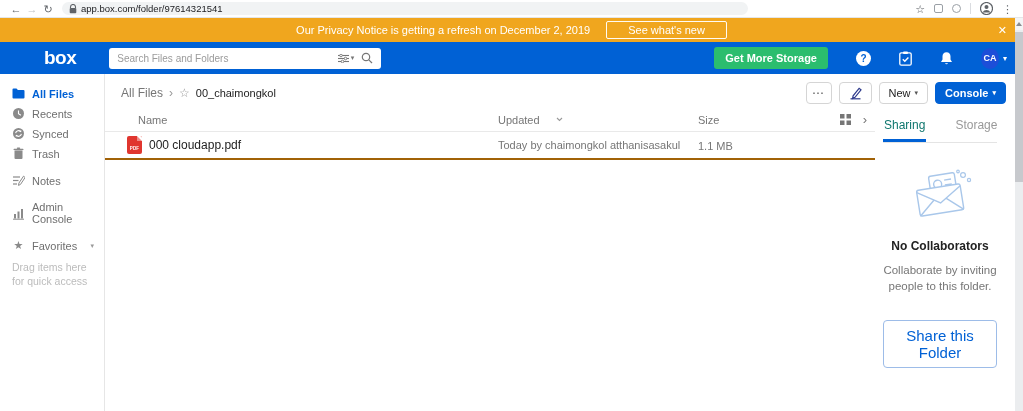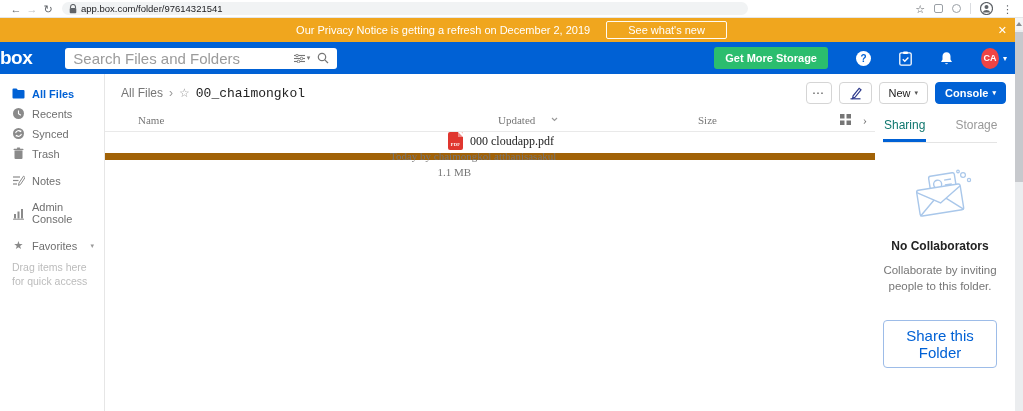--- a/index.html
+++ b/index.html
@@ -19,62 +19,62 @@
   .cast-dot { width:9px; height:9px; border:1.5px solid #9AA0A6; border-radius:50%; }
   .vsep { width:1px; height:11px; background:#DADCE0; }
 
   
   .banner { height:24px; background:#F0A61E; display:flex; align-items:center; justify-content:center; gap:16px; position:relative; }
   .banner-msg { color:#fff; font-size:11px; }
   .banner-cta { background:transparent; border:1px solid rgba(255,255,255,.95); color:#fff; font-size:11px; padding:2px 21px; border-radius:2px; font-family:inherit; cursor:pointer; }
   .banner-close { position:absolute; right:16px; top:0; color:#fff; font-size:11px; line-height:24px; cursor:pointer; }
 
   
-  .app-header { height:32px; background:#0061D5; display:flex; align-items:center; }
+  .app-header { height:32px; background:#0061D5; display:flex; align-items:center; padding-left:44px; }
   .logo { color:#fff; font-size:19px; font-weight:bold; letter-spacing:-.5px; line-height:30px; }
   .search-box { margin-left:33px; width:272px; height:21px; background:#fff; border-radius:3px; display:flex; align-items:center; padding:0 8px; gap:7px; }
-  .search-input { border:none; outline:none; flex:1; font-size:15px; font-family:inherit; color:#222; background:transparent; }
+  .search-input { border:none; outline:none; flex:1; font-size:10px; font-family:inherit; color:#222; background:transparent; }
   .search-input::placeholder { color:#9B9B9B; }
   .filter-wrap { display:flex; align-items:center; gap:2px; color:#767676; }
   .caret-sm { font-size:7px; color:#767676; }
   .header-right { margin-left:auto; display:flex; align-items:center; gap:28px; padding-right:16px; }
   .storage-btn { background:#2BBD6E; color:#fff; border:none; font-size:11px; font-weight:bold; padding:5px 11px; border-radius:3px; font-family:inherit; cursor:pointer; }
   .help-badge { width:15px; height:15px; border-radius:50%; background:#fff; color:#0061D5; font-size:10px; font-weight:bold; display:flex; align-items:center; justify-content:center; }
   .avatar-wrap { display:flex; align-items:center; gap:4px; }
-  .avatar { width:18px; height:21px; border-radius:50%; background:#ef4444; color:#fff; font-size:9px; font-weight:bold; display:flex; align-items:center; justify-content:center; }
+  .avatar { width:18px; height:21px; border-radius:50%; background:#1d4ed8; color:#fff; font-size:9px; font-weight:bold; display:flex; align-items:center; justify-content:center; }
   .caret-white { color:#fff; font-size:8px; }
 
   
   .main { display:flex; height:337px; }
   .sidebar { width:105px; border-right:1px solid #E6E6E6; padding-top:11px; flex-shrink:0; }
   .side-item { display:flex; align-items:center; gap:7px; padding:2px 0 2px 12px; font-size:11px; color:#6F6F6F; cursor:pointer; position:relative; }
   .side-item + .side-item { margin-top:3px; }
   .side-item.active { color:#0061D5; font-weight:bold; }
   .side-gap { height:10px; }
   .side-caret { position:absolute; right:10px; font-size:7px; color:#999; }
   .drag-hint { padding:6px 10px 0 12px; font-size:10.5px; color:#BCBCBC; line-height:1.35; }
   .icon-13 { width:13px; height:13px; flex-shrink:0; display:block; }
 
   .content { flex:1; display:flex; flex-direction:column; }
   .content-header { display:flex; align-items:center; padding:8px 17px 4px 16px; }
   .breadcrumb { display:flex; align-items:center; gap:6px; font-size:12px; color:#767676; }
   .crumb-sep { font-size:12px; color:#999; }
   .crumb-star { font-size:12px; color:#999; }
-  .crumb-current { color:#222; font-size:13px;font-family:Liberation Mono, monospace; }
+  .crumb-current { color:#222; font-size:11px; }
   .toolbar { margin-left:auto; display:flex; align-items:center; gap:7px; }
   .tb-btn { height:22px; border:1px solid #D5D5D5; background:#fff; border-radius:4px; font-size:11px; color:#222; display:flex; align-items:center; justify-content:center; padding:0 9px; gap:4px; font-family:inherit; cursor:pointer; }
   .tb-more { width:26px; color:#555; font-size:12px; letter-spacing:1px; }
   .tb-caret { font-size:7px; color:#555; }
   .upload-btn { background:#0061D5; border-color:#0061D5; color:#fff; font-weight:bold; }
   .upload-btn .tb-caret { color:#fff; }
 
   .content-body { display:flex; flex:1; }
-  .file-area { flex:1;font-family:Liberation Serif, serif; }
+  .file-area { flex:1; }
   .thead { display:flex; align-items:center; height:24px; border-bottom:1px solid #E9E9E9; font-size:11px; color:#767676; }
-  .trow { display:flex; align-items:center; height:28px; border-bottom:7px solid #a16207; cursor:pointer;flex-direction:column; }
+  .trow { display:flex; align-items:center; height:28px; border-bottom:2px solid #a16207; cursor:pointer; }
   .col-name { flex:1; display:flex; align-items:center; }
   .thead .col-name { padding-left:33px; }
   .trow .col-name { padding-left:22px; gap:7px; }
   .col-updated { width:200px; display:flex; align-items:center; gap:16px; flex-shrink:0; }
   .col-size { width:105px; flex-shrink:0; }
   .col-controls { width:72px; display:flex; align-items:center; justify-content:flex-end; gap:12px; padding-right:8px; flex-shrink:0; }
   .file-name { font-size:12px; color:#222; }
   .cell-muted { font-size:11px; color:#767676; }
   .pdf-badge { position:relative; width:15px; height:18px; background:#E0362F; border-radius:2px; display:flex; align-items:flex-end; justify-content:center; overflow:hidden; }
   .pdf-badge::before { content:""; position:absolute; top:0; right:0; border-style:solid; border-width:0 5px 5px 0; border-color:#fff #fff #EF8B87 #EF8B87; }

